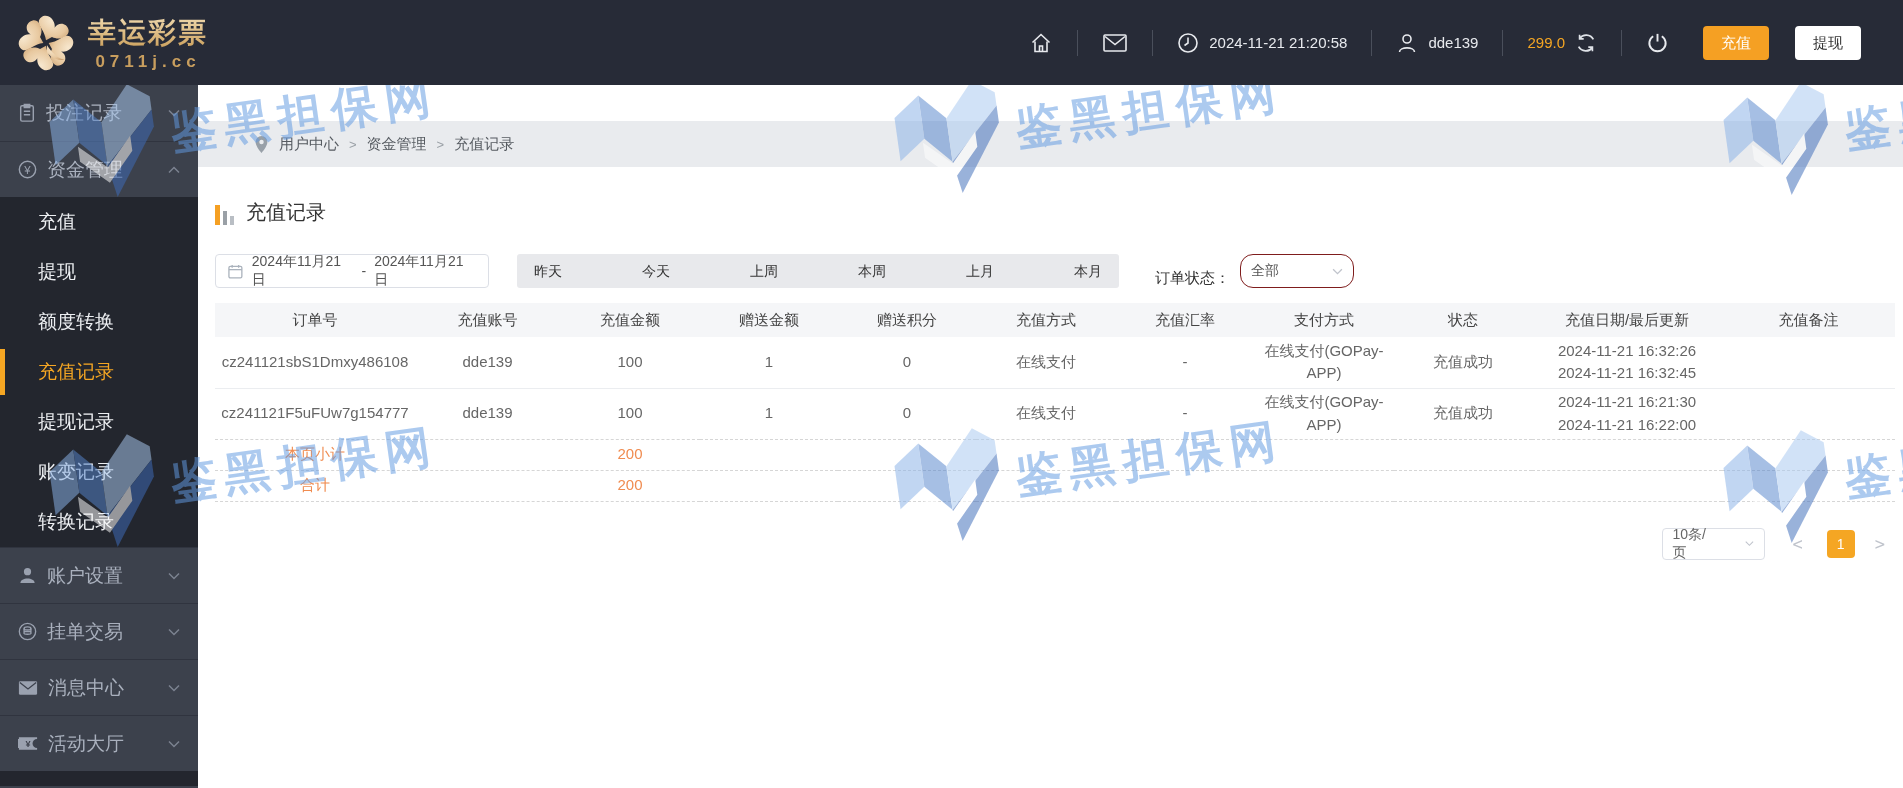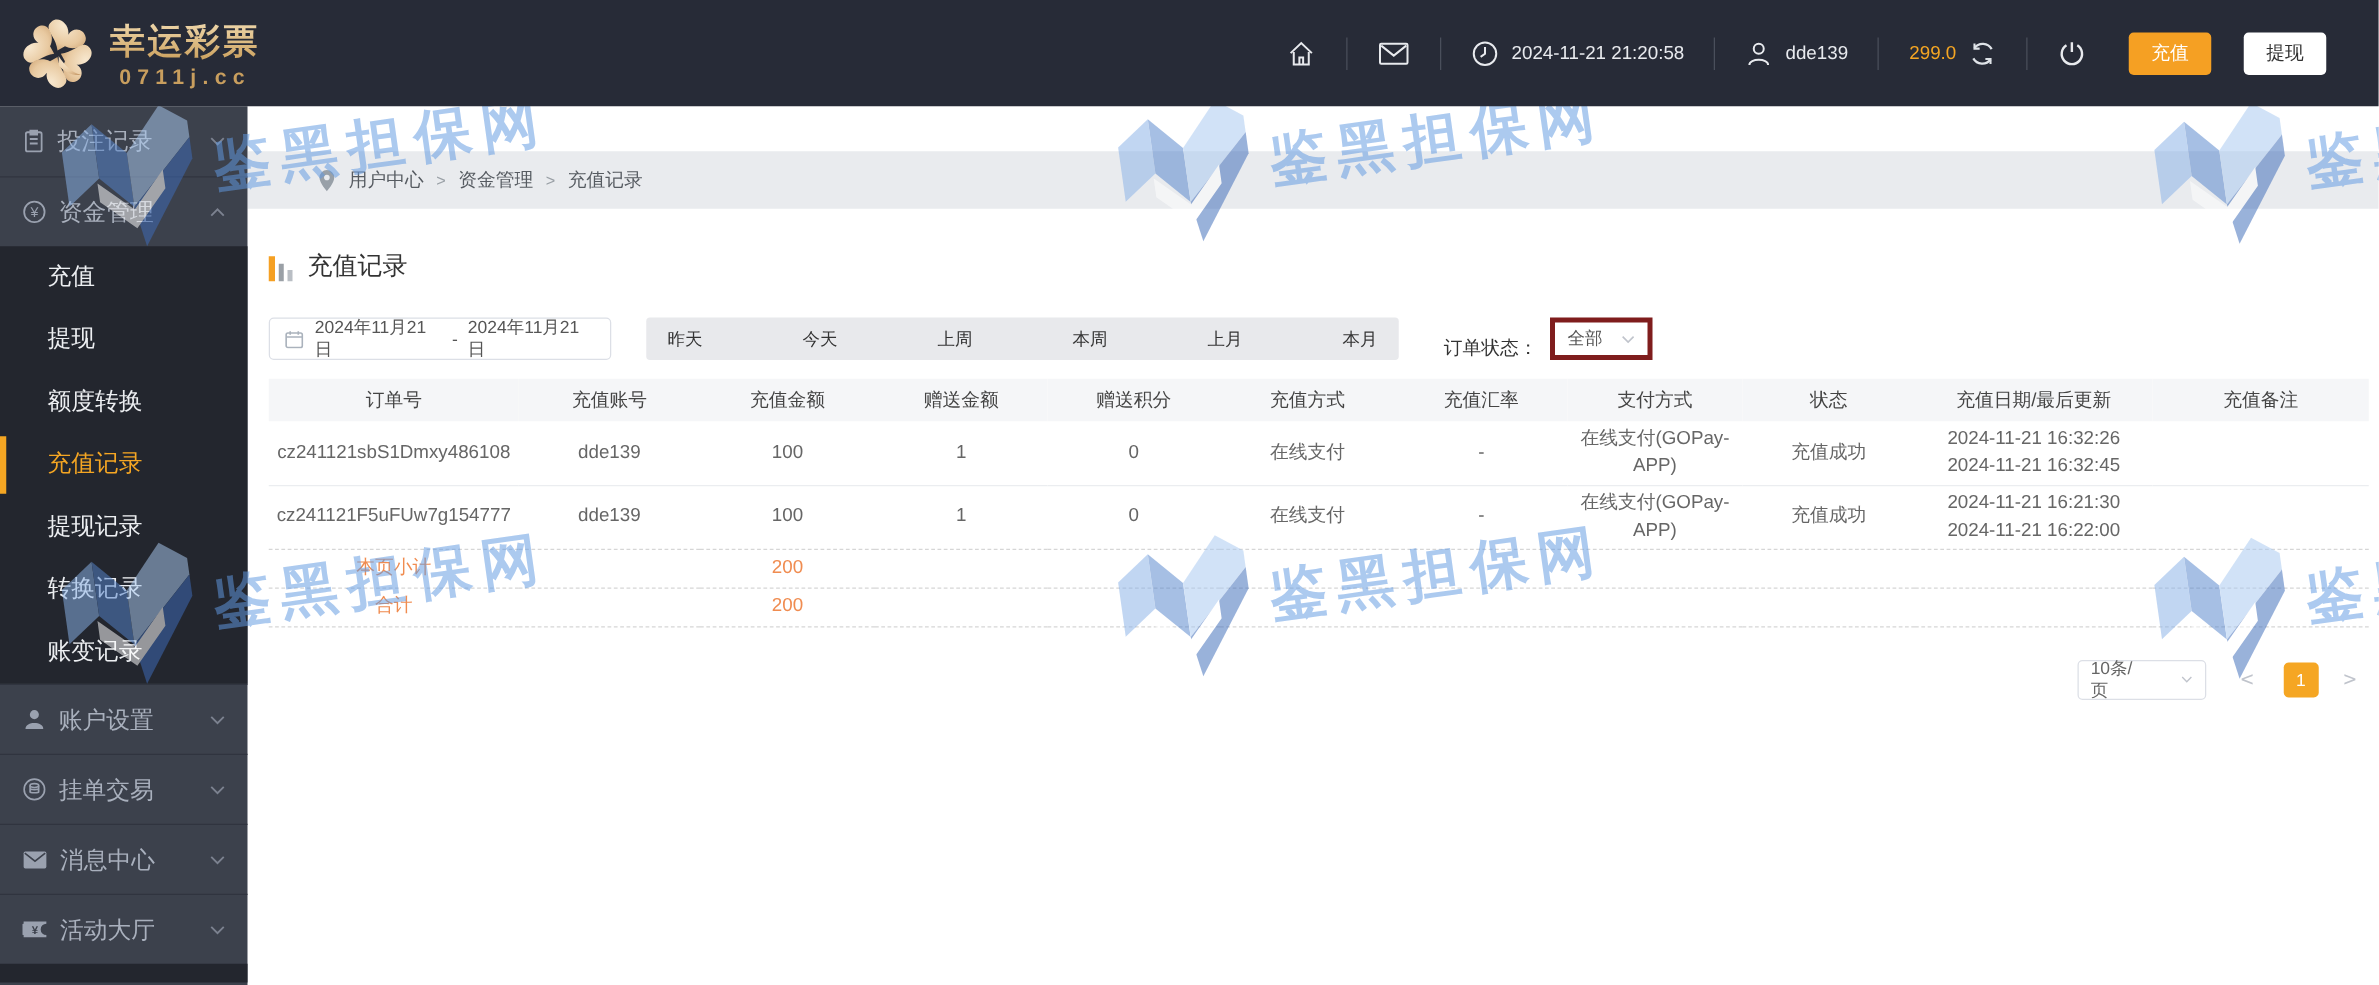--- a/index.html
+++ b/index.html
@@ -53,21 +53,21 @@
   .page-title { font-size:20px; color:#333; margin-left:12px; }
 
   .filter-row { margin-top:28px; display:flex; align-items:flex-end; height:34px; }
   .date-range { width:274px; height:34px; border:1px solid #dcdfe6; border-radius:4px; background:#fff;
                 display:flex; align-items:center; padding:0 12px; cursor:pointer; }
   .date-range span { font-size:14px; color:#555; }
   .date-sep { margin:0 8px; color:#888; }
   .quick-group { margin-left:28px; display:flex; background:#e8e9ec; border-radius:3px; overflow:hidden;gap:46px; }
   .quick-btn { padding:0 17px; height:34px; line-height:34px; font-size:14px; color:#333; cursor:pointer; }
   .status-label { margin-left:36px; font-size:15px; color:#333; }
-  .status-select { margin-left:10px; width:82px; height:34px; border:4px solid #7f1d1d; border-radius:0;
+  .status-select { margin-left:10px; width:114px; height:34px; border:1px solid #7f1d1d; border-radius:13px;
                    display:flex; align-items:center; justify-content:space-between; padding:0 10px; cursor:pointer; }
   .status-select .val { font-size:14px; color:#555; }
 
   table { width:100%; border-collapse:collapse; margin-top:15px; table-layout:fixed; }
   thead th { height:34px; background:#f5f6f8; font-size:15px; font-weight:400; color:#444; text-align:center; }
   tbody td { font-size:15px; color:#666; text-align:center; line-height:1.5; vertical-align:middle; }
   tr.data-row td { height:51px; border-bottom:1px solid #ebedf0; }
   tr.data-row.last td { border-bottom:1px dashed #d6d6d6; }
   td.c-order { word-break:break-all; padding:0 6px; }
   td.c-pay { padding:0 10px; }
@@ -191,22 +191,22 @@
         <polyline points="1,6.5 6,1.5 11,6.5" fill="none" stroke="#7c8290" stroke-width="1.5"></polyline>
       </svg>
   </div>
 
   <div class="submenu">
     <div class="side-sub">充值</div>
     <div class="side-sub">提现</div>
     <div class="side-sub">额度转换</div>
     <div class="side-sub active">充值记录</div>
     <div class="side-sub">提现记录</div>
+    <div class="side-sub">账变记录</div>
     <div class="side-sub">转换记录</div>
-    <div class="side-sub">账变记录</div>
   </div>
 
   <div class="side-parent">
     <svg width="19" height="19" viewBox="0 0 20 20">
       <circle cx="10" cy="6" r="3.8" fill="#9aa1af"></circle>
         <path d="M2.5 18 C2.5 11.5 17.5 11.5 17.5 18 Z" fill="#9aa1af"></path>
     </svg>
     <span class="plabel">账户设置</span>
     <svg width="12" height="8" viewBox="0 0 12 8">
         <polyline points="1,1.5 6,6.5 11,1.5" fill="none" stroke="#7c8290" stroke-width="1.5"></polyline>

